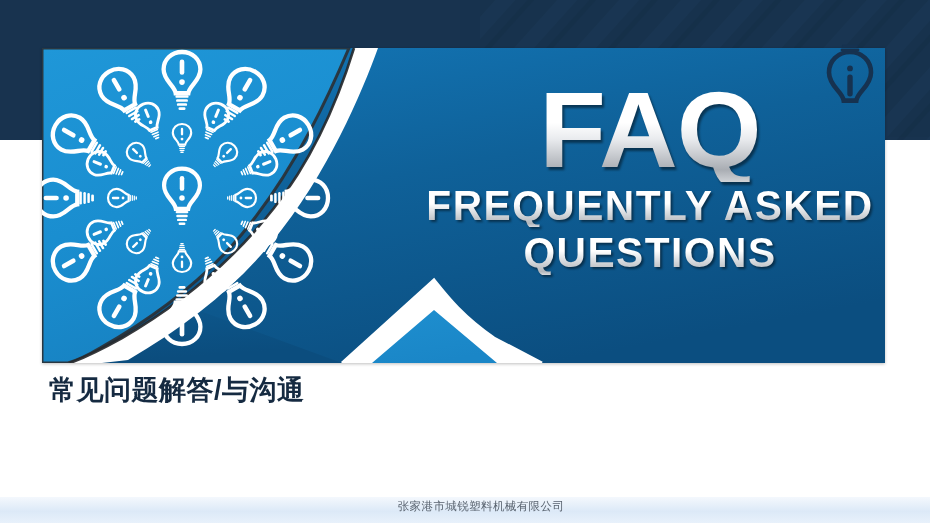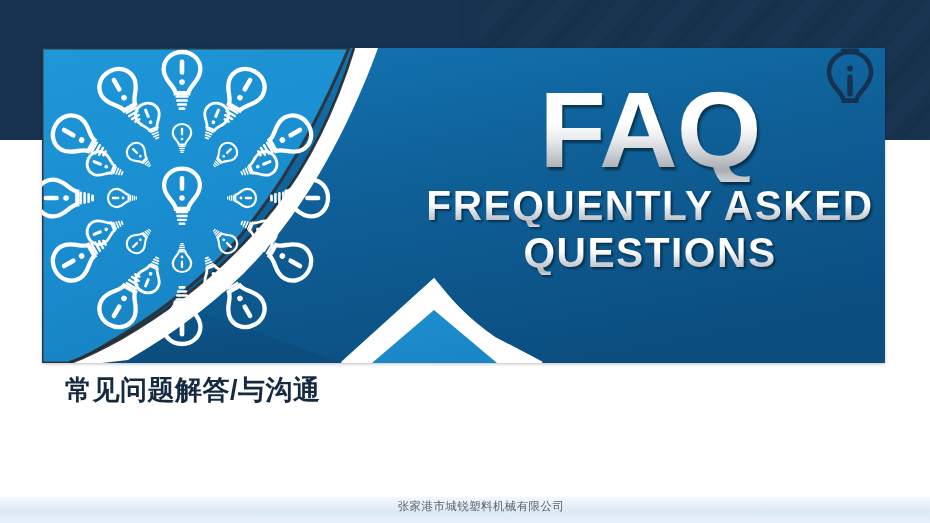--- a/index.html
+++ b/index.html
@@ -52,21 +52,21 @@
     background:linear-gradient(180deg,#ffffff 0%,#ffffff 45%,#e4e7ea 60%,#b2b6bb 92%,#d8dade 100%);
     -webkit-background-clip:text;background-clip:text;color:transparent;
     -webkit-text-fill-color:transparent;
     filter:drop-shadow(2px 2px 1px rgba(0,0,0,.45));
   }
 
   
   .info-badge{position:absolute;left:822px;top:44px;width:56px;height:72px;}
 
   
-  .cn-title{position:absolute;left:65px;top:372px;margin:0;
+  .cn-title{position:absolute;left:49px;top:372px;margin:0;
     font-family:"Liberation Sans","DejaVu Sans",sans-serif;
     font-weight:bold;font-size:27px;letter-spacing:.5px;color:#152a41;
     white-space:nowrap;}
   .footer{position:absolute;left:0;top:483px;width:930px;text-align:center;margin:16px;
     font-family:"Liberation Sans","DejaVu Sans",sans-serif;
     font-size:11.5px;color:#5a6470;letter-spacing:.4px;}
 </style>
 </head>
 <body>
 

